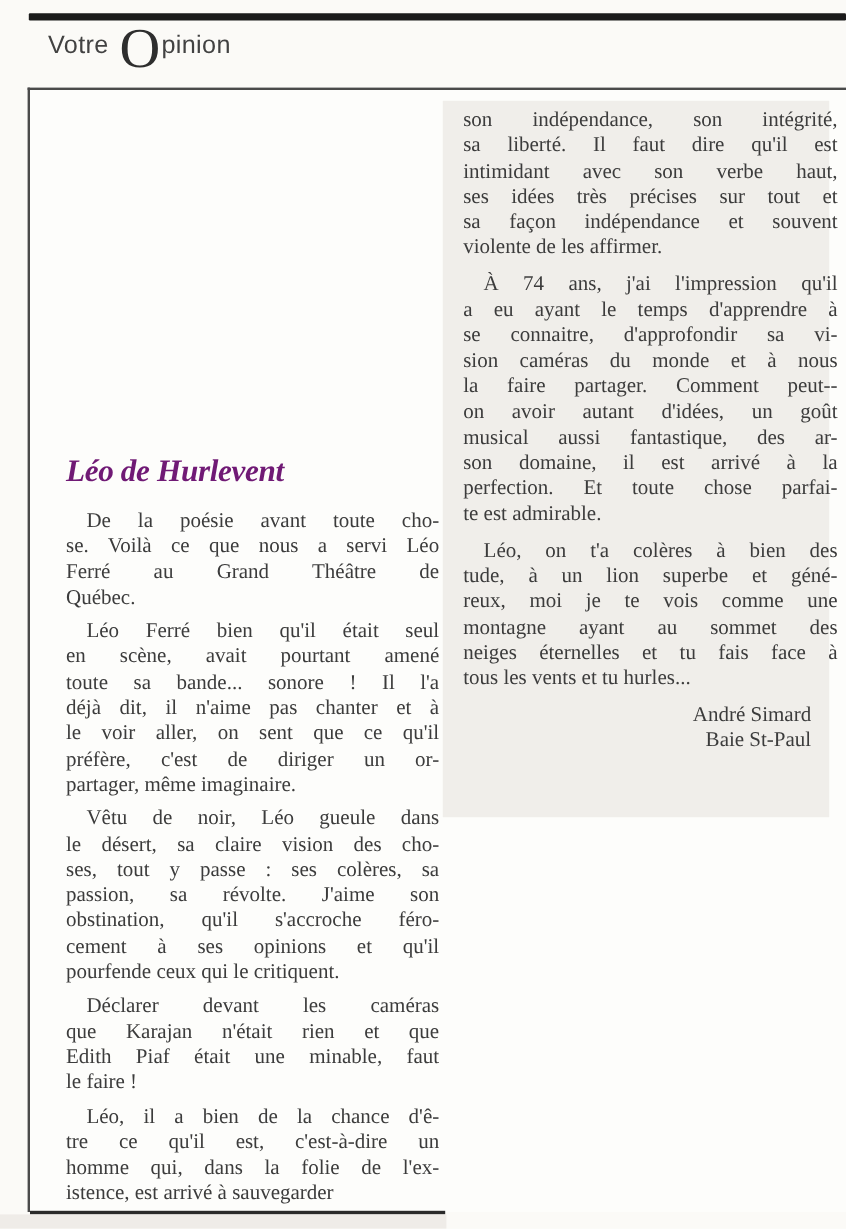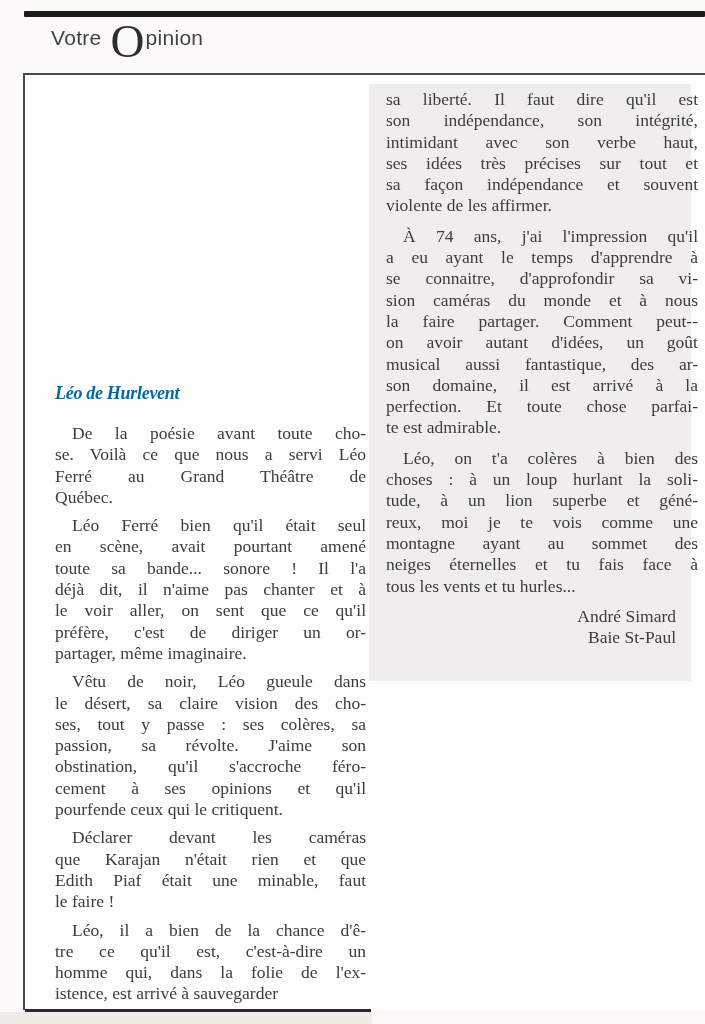--- a/index.html
+++ b/index.html
@@ -7,21 +7,21 @@
     position:relative;width:705px;height:1024px;overflow:hidden;
     background:#fbfaf7;
     font-family:"Liberation Serif", serif;
     -webkit-font-smoothing:antialiased;
   }
   .top-rule{
     position:absolute;left:24px;top:11px;width:681px;height:6px;
     background:#1b1b1b;border-radius:1px;
   }
   .masthead{
-    position:absolute;left:51px;top:23px;
+    position:absolute;left:40px;top:23px;
     display:flex;align-items:flex-start;
     color:#424242;font-family:"Liberation Sans", sans-serif;
     white-space:nowrap;
   }
   .mast-word{font-size:21px;line-height:22px;padding-top:4px;letter-spacing:0.3px;}
   .mast-initial{
     font-family:"Liberation Serif", serif;font-size:47px;line-height:36px;
     margin:0 1px 0 9px;color:#2e2e2e;
   }
   .frame{
@@ -34,21 +34,21 @@
     background:#f0eeea;
   }
   .col{
     position:absolute;color:#3c3c3c;
     font-size:17.5px;line-height:21.3px;
   }
   .left-col{left:55px;top:379px;width:311px;}
   .right-col{left:386px;top:89px;width:312px;}
   .article-title{
     font-weight:bold;font-style:italic;
-    font-size:18px;line-height:28px;color:#0369a1;
+    font-size:26px;line-height:28px;color:#701a75;
     letter-spacing:-0.3px;margin:0 0 16px 0;
   }
   .para{margin:0 0 7px 0;}
   .right-col .para{margin:0 0 9px 0;}
   .para .tline{text-align:justify;text-align-last:justify;}
   .para .tline.tline-last{text-align-last:left;}
   .para.indent .tline:first-child{text-indent:17px;}
   .sig{margin:0;padding-right:22px;}
   .sig .tline{text-align:left;text-align-last:right;}
   .bottom-rule{
@@ -112,42 +112,41 @@
     <div class="para indent">
         <div class="tline">Léo, il a bien de la chance d'ê-</div>
         <div class="tline">tre ce qu'il est, c'est-à-dire un</div>
         <div class="tline">homme qui, dans la folie de l'ex-</div>
         <div class="tline tline-last">istence, est arrivé à sauvegarder</div>
       </div>
   </div>
 
   <div class="col right-col">
     <div class="para">
+        <div class="tline">son indépendance, son intégrité,</div>
         <div class="tline">sa liberté. Il faut dire qu'il est</div>
-        <div class="tline">son indépendance, son intégrité,</div>
         <div class="tline">intimidant avec son verbe haut,</div>
         <div class="tline">ses idées très précises sur tout et</div>
         <div class="tline">sa façon indépendance et souvent</div>
         <div class="tline tline-last">violente de les affirmer.</div>
       </div>
     <div class="para indent">
         <div class="tline">À 74 ans, j'ai l'impression qu'il</div>
         <div class="tline">a eu ayant le temps d'apprendre à</div>
         <div class="tline">se connaitre, d'approfondir sa vi-</div>
         <div class="tline">sion caméras du monde et à nous</div>
         <div class="tline">la faire partager. Comment peut--</div>
         <div class="tline">on avoir autant d'idées, un goût</div>
         <div class="tline">musical aussi fantastique, des ar-</div>
         <div class="tline">son domaine, il est arrivé à la</div>
         <div class="tline">perfection. Et toute chose parfai-</div>
         <div class="tline tline-last">te est admirable.</div>
       </div>
     <div class="para indent">
         <div class="tline">Léo, on t'a colères à bien des</div>
-        <div class="tline">choses : à un loup hurlant la soli-</div>
         <div class="tline">tude, à un lion superbe et géné-</div>
         <div class="tline">reux, moi je te vois comme une</div>
         <div class="tline">montagne ayant au sommet des</div>
         <div class="tline">neiges éternelles et tu fais face à</div>
         <div class="tline tline-last">tous les vents et tu hurles...</div>
       </div>
     <div class="sig">
         <div class="tline">André Simard</div>
         <div class="tline tline-last">Baie St-Paul</div>
       </div>

